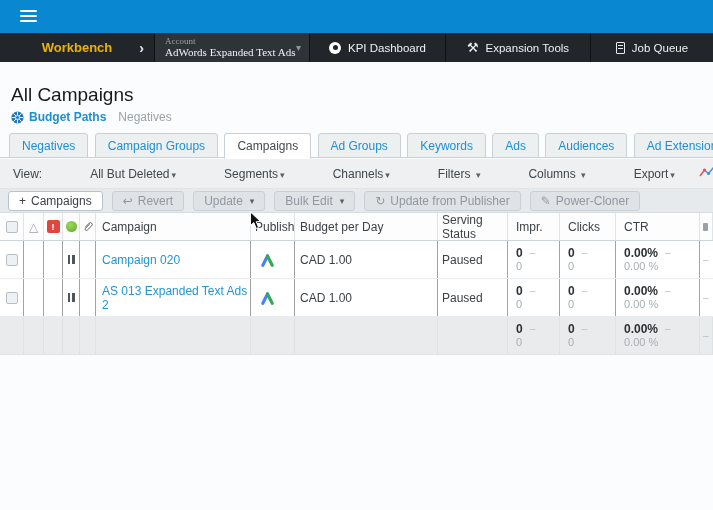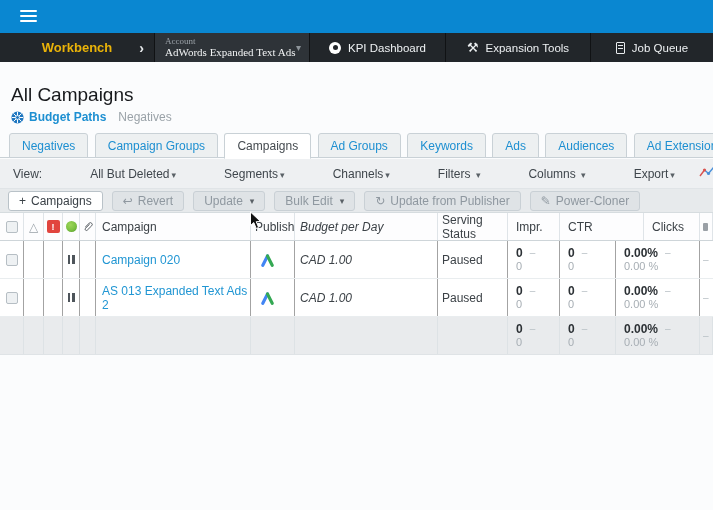--- a/index.html
+++ b/index.html
@@ -63,21 +63,21 @@
   .btn .bicon { font-size:12px; line-height:1; }
 
   
   .grid { position:absolute; top:212px; left:0; width:713px; background:#fdfdfe; border-top:1px solid #d6dcdf; }
   .grow { display:flex; width:713px; }
   .cell { border-right:1px solid #a3a3a3; display:flex; align-items:center; overflow:hidden; }
   .c-check{width:24px; justify-content:center;} .c-warn{width:20px; justify-content:center;}
   .c-alert{width:19px; justify-content:center;} .c-status{width:17px; justify-content:center;}
   .c-clip{width:16px; justify-content:center;}
   .c-campaign{width:155px; padding-left:6px;} .c-pub{width:44px; padding-left:9px;}
-  .c-budget{width:143px; padding-left:5px;font-style:italic;} .c-serving{width:70px; padding-left:4px;}
+  .c-budget{width:143px; padding-left:5px;} .c-serving{width:70px; padding-left:4px;}
   .c-impr{width:52px;} .c-clicks{width:56px;} .c-ctr{width:84px;}
   .c-extra{width:13px; border-right:none; padding-left:3px;}
   .ghead { height:28px; border-bottom:1px solid #ced5d9; }
   .ghead .cell { border-right:1px solid #dfe4e8; color:#3c4247; }
   .gdata { height:38px; border-bottom:1px solid #e9edef; background:#fff; }
   .gtotals { height:38px; background:#e9ebed; border-bottom:1px solid #dfe3e6; }
   .gtotals .cell { border-right:1px solid #dde2e5; }
   .numcell { flex-direction:column; align-items:flex-start; justify-content:center; padding-left:8px; gap:1px; }
   .numline { display:flex; align-items:center; line-height:12px; }
   .numval { color:#2c3135; font-weight:600; }
@@ -222,22 +222,22 @@
     <div class="cell c-clip">
       <svg width="12" height="12" viewBox="0 0 16 16">
         <path d="M4.5 8 L9.5 3 a2.4 2.4 0 0 1 3.4 3.4 L7 12.2 a1.7 1.7 0 0 1 -2.4-2.4 L9.8 4.6" fill="none" stroke="#555b61" stroke-width="1.3" stroke-linecap="round"></path>
       </svg>
     </div>
     <div class="cell c-campaign">Campaign</div>
     <div class="cell c-pub" style="padding-left:4px;">Publisher</div>
     <div class="cell c-budget">Budget per Day</div>
     <div class="cell c-serving">Serving Status</div>
     <div class="cell c-impr" style="padding-left:8px;">Impr.</div>
+    <div class="cell c-clicks" style="padding-left:8px;">Clicks</div>
     <div class="cell c-ctr" style="padding-left:8px;">CTR</div>
-    <div class="cell c-clicks" style="padding-left:8px;">Clicks</div>
     <div class="cell c-extra">
         <span class="frag"></span>
       </div>
   </div>
 
   <div class="grow gdata">
     <div class="cell c-check">
         <span class="checkbox"></span>
       </div>
     <div class="cell c-warn"></div>

